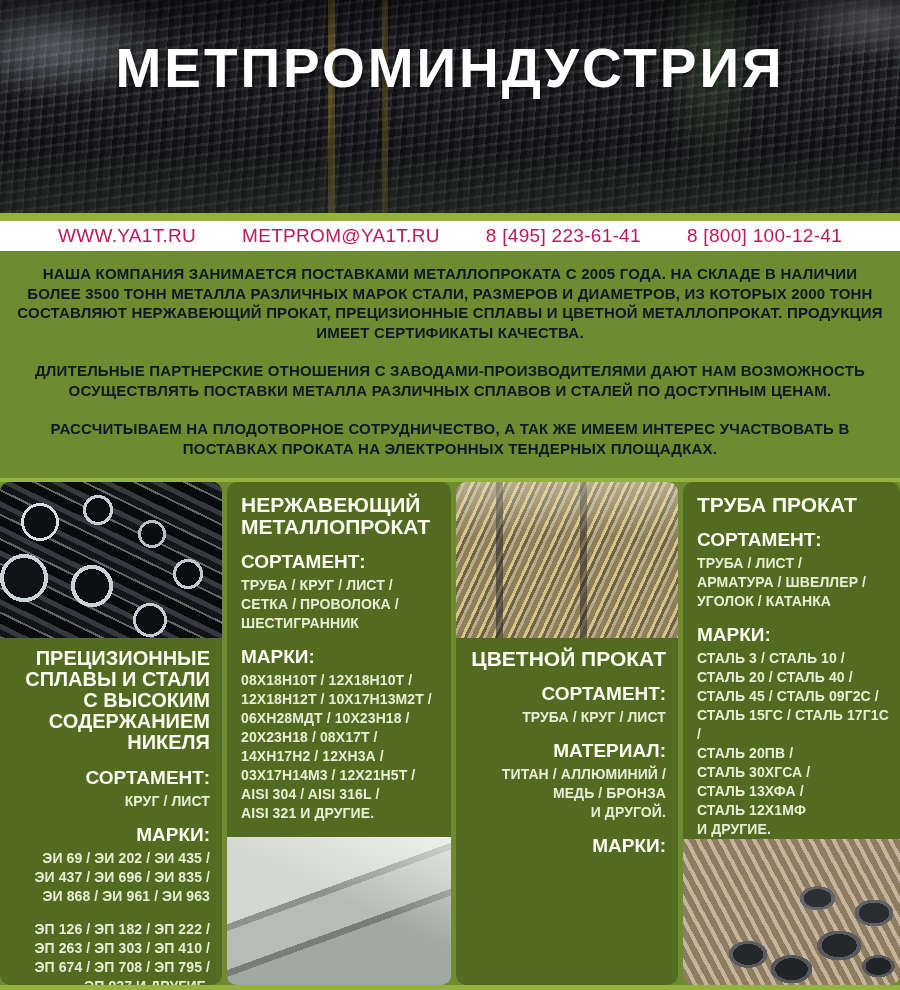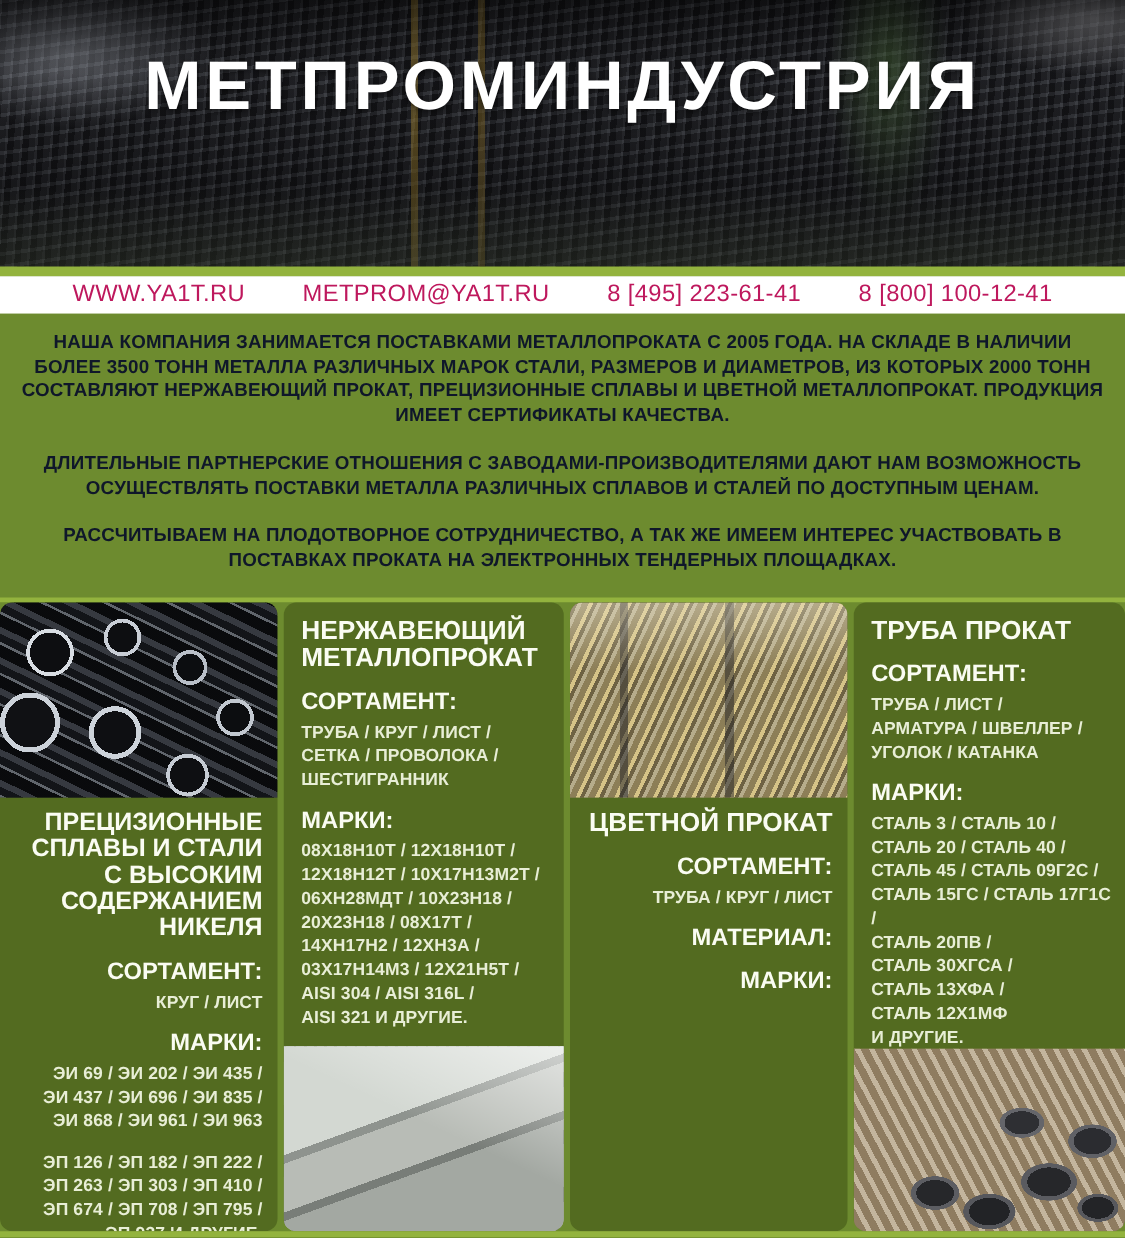--- a/index.html
+++ b/index.html
@@ -183,20 +183,23 @@
       <div class="photo photo-bottom photo-sheets"></div>
     </div>
 
     <div class="col">
       <div class="photo photo-top photo-brass"></div>
       <div class="col-text right">
         <h2 class="sec-title">ЦВЕТНОЙ ПРОКАТ</h2>
         <div class="sub-label">СОРТАМЕНТ:</div>
         <div class="list gap-after">ТРУБА / КРУГ / ЛИСТ</div>
         <div class="sub-label">МАТЕРИАЛ:</div>
+        <div class="list gap-after lines">ТИТАН / АЛЛЮМИНИЙ /
+МЕДЬ / БРОНЗА
+И ДРУГОЙ.</div>
         <div class="sub-label">МАРКИ:</div>
       </div>
     </div>
 
     <div class="col">
       <div class="col-text left">
         <h2 class="sec-title">ТРУБА ПРОКАТ</h2>
         <div class="sub-label">СОРТАМЕНТ:</div>
         <div class="list gap-after lines">ТРУБА / ЛИСТ /
 АРМАТУРА / ШВЕЛЛЕР /

